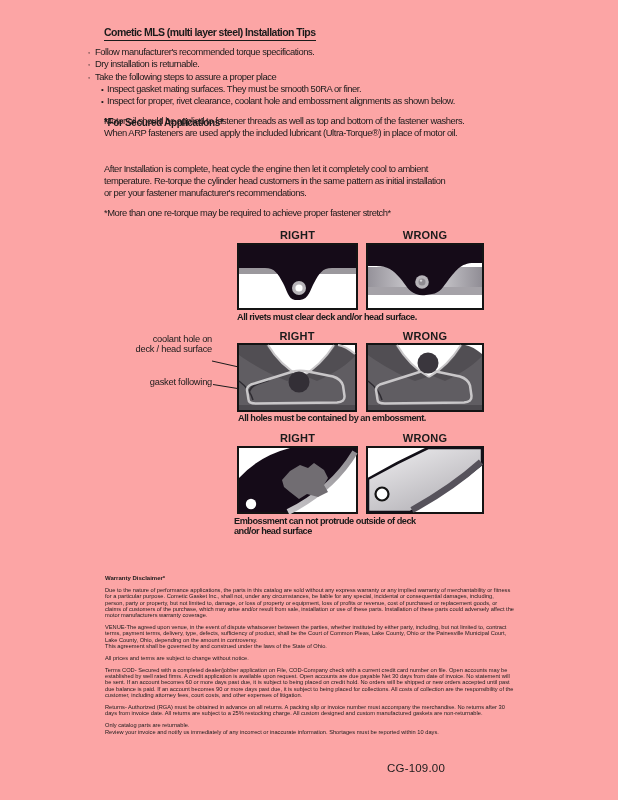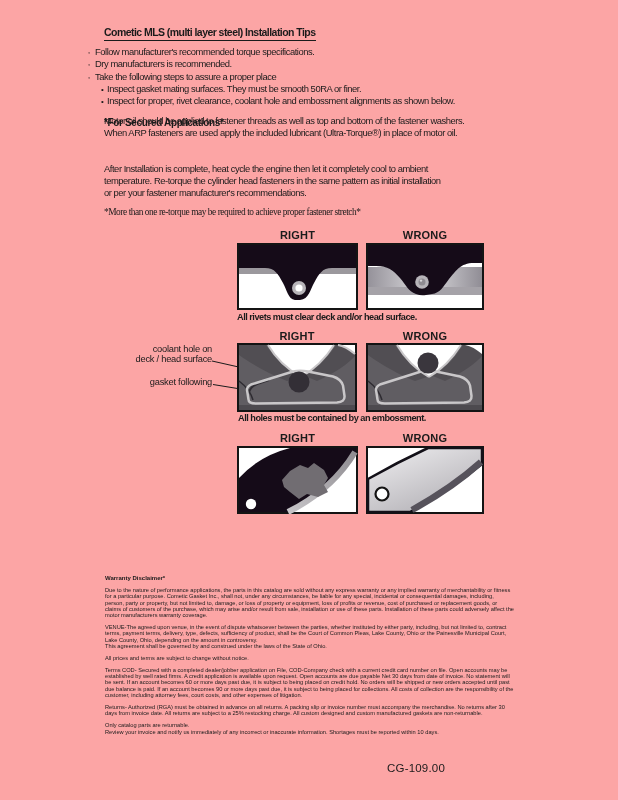--- a/index.html
+++ b/index.html
@@ -29,42 +29,42 @@
 <div class="page">
 
   <div class="abs title" style="left:104px;top:26px;">Cometic MLS (multi layer steel) Installation Tips</div>
 
   <div class="abs bullet-line" style="left:88px;top:46px;">
     <span class="bm">◦</span>
     <span>Follow manufacturer's recommended torque specifications.</span>
   </div>
   <div class="abs bullet-line" style="left:88px;top:58.3px;">
     <span class="bm">◦</span>
-    <span>Dry manufacturers is recommended.</span>
+    <span>Dry installation is returnable.</span>
   </div>
   <div class="abs bullet-line" style="left:88px;top:70.6px;">
     <span class="bm">◦</span>
     <span>Take the following steps to assure a proper place</span>
   </div>
   <div class="abs bullet-line" style="left:101px;top:82.9px;">
     <span class="sbm">•</span>
     <span>Inspect gasket mating surfaces.  They must be smooth 50RA or finer.</span>
   </div>
   <div class="abs bullet-line" style="left:101px;top:95.2px;">
     <span class="sbm">•</span>
     <span>Inspect for proper, rivet clearance, coolant hole and embossment alignments as shown below.</span>
   </div>
 
   <div class="abs h2" style="left:104px;top:117px;">*For Secured Applications*</div>
   <div class="abs body-txt pre" style="left:104px;top:115px;width:440px;">Motor oil should be applied to fastener threads as well as top and bottom of the fastener washers.
 When ARP fasteners are used apply the included lubricant (Ultra-Torque®) in place of motor oil.</div>
   <div class="abs body-txt pre" style="left:104px;top:163px;width:440px;">After Installation is complete, heat cycle the engine then let it completely cool to ambient
-temperature. Re-torque the cylinder head fasteners in the same pattern as initial installation
+temperature. Re-torque the cylinder head customers in the same pattern as initial installation
 or per your fastener manufacturer's recommendations.</div>
-  <div class="abs body-txt" style="left:104px;top:206.5px;width:440px;font-family:Liberation Serif, serif;">*More than one re-torque may be required to achieve proper fastener stretch*</div>
+  <div class="abs body-txt" style="left:104px;top:206.5px;width:440px;">*More than one re-torque may be required to achieve proper fastener stretch*</div>
 
   <div class="abs dg-label" style="left:237px;top:229px;width:121px;">RIGHT</div>
   <div class="abs dg-label" style="left:366px;top:229px;width:118px;">WRONG</div>
 
   <div class="abs" style="left:237px;top:243px;">
     <svg width="121" height="67" viewBox="0 0 121 67">
       <rect x="1" y="1" width="119" height="65" fill="#ffffff" stroke="#141414" stroke-width="2"></rect>
       <polygon points="2,25 42,25 48,31 2,31" fill="#9b989d"></polygon>
       <polygon points="119,25 84,25 78,31 119,31" fill="#9b989d"></polygon>
       <path d="M2,2 H119 V25 H95 C85,25 82,31 77,40 C73,47 72,56 63,57 L58,57 C51,56 50,47 46,40 C41,31 38,25 28,25 H2 Z" fill="#150b18"></path>
@@ -89,21 +89,21 @@
       <circle cx="56" cy="39" r="6.8" fill="#b7b4b9"></circle>
       <circle cx="56" cy="39" r="3.5" fill="#8e8b91"></circle>
       <circle cx="55" cy="37.6" r="1.2" fill="#d8d7da"></circle>
     </svg>
   </div>
   <div class="abs caption" style="left:237px;top:311.5px;">All rivets must clear deck and/or head surface.</div>
 
   <div class="abs dg-label" style="left:237px;top:330px;width:120px;">RIGHT</div>
   <div class="abs dg-label" style="left:366px;top:330px;width:118px;">WRONG</div>
 
-  <div class="abs side-label pre" style="left:108px;top:345px;width:104px;">coolant hole on
+  <div class="abs side-label pre" style="left:108px;top:335px;width:104px;">coolant hole on
 deck / head surface</div>
   <div class="abs side-label" style="left:108px;top:377.5px;width:104px;">gasket following</div>
 
   <svg class="abs" style="left:205px;top:350px;" width="110" height="50" viewBox="0 0 110 50">
     <line x1="7" y1="11" x2="87" y2="29" stroke="#1b1b1b" stroke-width="1"></line>
     <line x1="8" y1="34.5" x2="54" y2="42" stroke="#1b1b1b" stroke-width="1"></line>
   </svg>
 
   <div class="abs" style="left:237px;top:343px;">
     <svg width="120" height="69" viewBox="0 0 120 69">
@@ -165,20 +165,22 @@
           <stop offset="0" stop-color="#f0eff1"></stop>
             <stop offset="1" stop-color="#b3b1b6"></stop>
         </linearGradient>
       </defs>
       <rect x="1" y="1" width="116" height="66" fill="#ffffff" stroke="#141414" stroke-width="2"></rect>
       <path d="M2,33 Q32,16 62,2 H116 V18 Q84,44 44,66 H2 Z" fill="url(#g4)" stroke="#131018" stroke-width="2.5" stroke-linejoin="round"></path>
       <path d="M46,64 Q86,42 115,16" fill="none" stroke="#56525b" stroke-width="6.5"></path>
       <circle cx="16" cy="48" r="6.5" fill="#ffffff" stroke="#141414" stroke-width="2.2"></circle>
     </svg>
   </div>
+  <div class="abs caption pre" style="left:234px;top:516px;">Embossment can not protrude outside of deck
+and/or head surface</div>
 
   <div class="abs warranty" style="left:105px;top:575px;">
     <div class="whead">Warranty Disclaimer*</div>
     <p>Due to the nature of performance applications, the parts in this catalog are sold without any express warranty or any implied warranty of merchantability or fitness for a particular purpose.  Cometic Gasket Inc., shall not, under any circumstances, be liable for any special, incidental or consequential damages, including, person, party or property, but not limited to, damage, or loss of property or equipment, loss of profits or revenue, cost of purchased or replacement goods, or claims of customers of the purchase, which may arise and/or result from sale, installation or use of these parts.  Installation of these parts could adversely affect the motor manufacturers warranty coverage.</p>
     <p>VENUE-The agreed upon venue, in the event of dispute whatsoever between the parties, whether instituted by either party, including, but not limited to, contract terms, payment terms, delivery, type, defects, sufficiency of product, shall be the Court of Common Pleas, Lake County, Ohio or the Painesville Municipal Court, Lake County, Ohio, depending on the amount in controversy.
 This agreement shall be governed by and construed under the laws of the State of Ohio.</p>
     <p>All prices and terms are subject to change without notice.</p>
     <p>Terms COD- Secured with a completed dealer/jobber application on File, COD-Company check with a current credit card number on file.  Open accounts may be established by well rated firms.  A credit application is available upon request.  Open accounts are due payable Net 30 days from date of invoice.  No statement will be sent.  If an account becomes 60 or more days past due, it is subject to being placed on credit hold.  No orders will be shipped or new orders accepted until past due balance is paid.  If an account becomes 90 or more days past due, it is subject to being placed for collections.  All costs of collection are the responsibility of the customer, including attorney fees, court costs, and other expenses of litigation.</p>
     <p>Returns- Authorized (RGA) must be obtained in advance on all returns.  A packing slip or invoice number must accompany the merchandise.  No returns after 30 days from invoice date.  All returns are subject to a 25% restocking charge.  All custom designed and custom manufactured gaskets are non-returnable.</p>
     <p>Only catalog parts are returnable.

